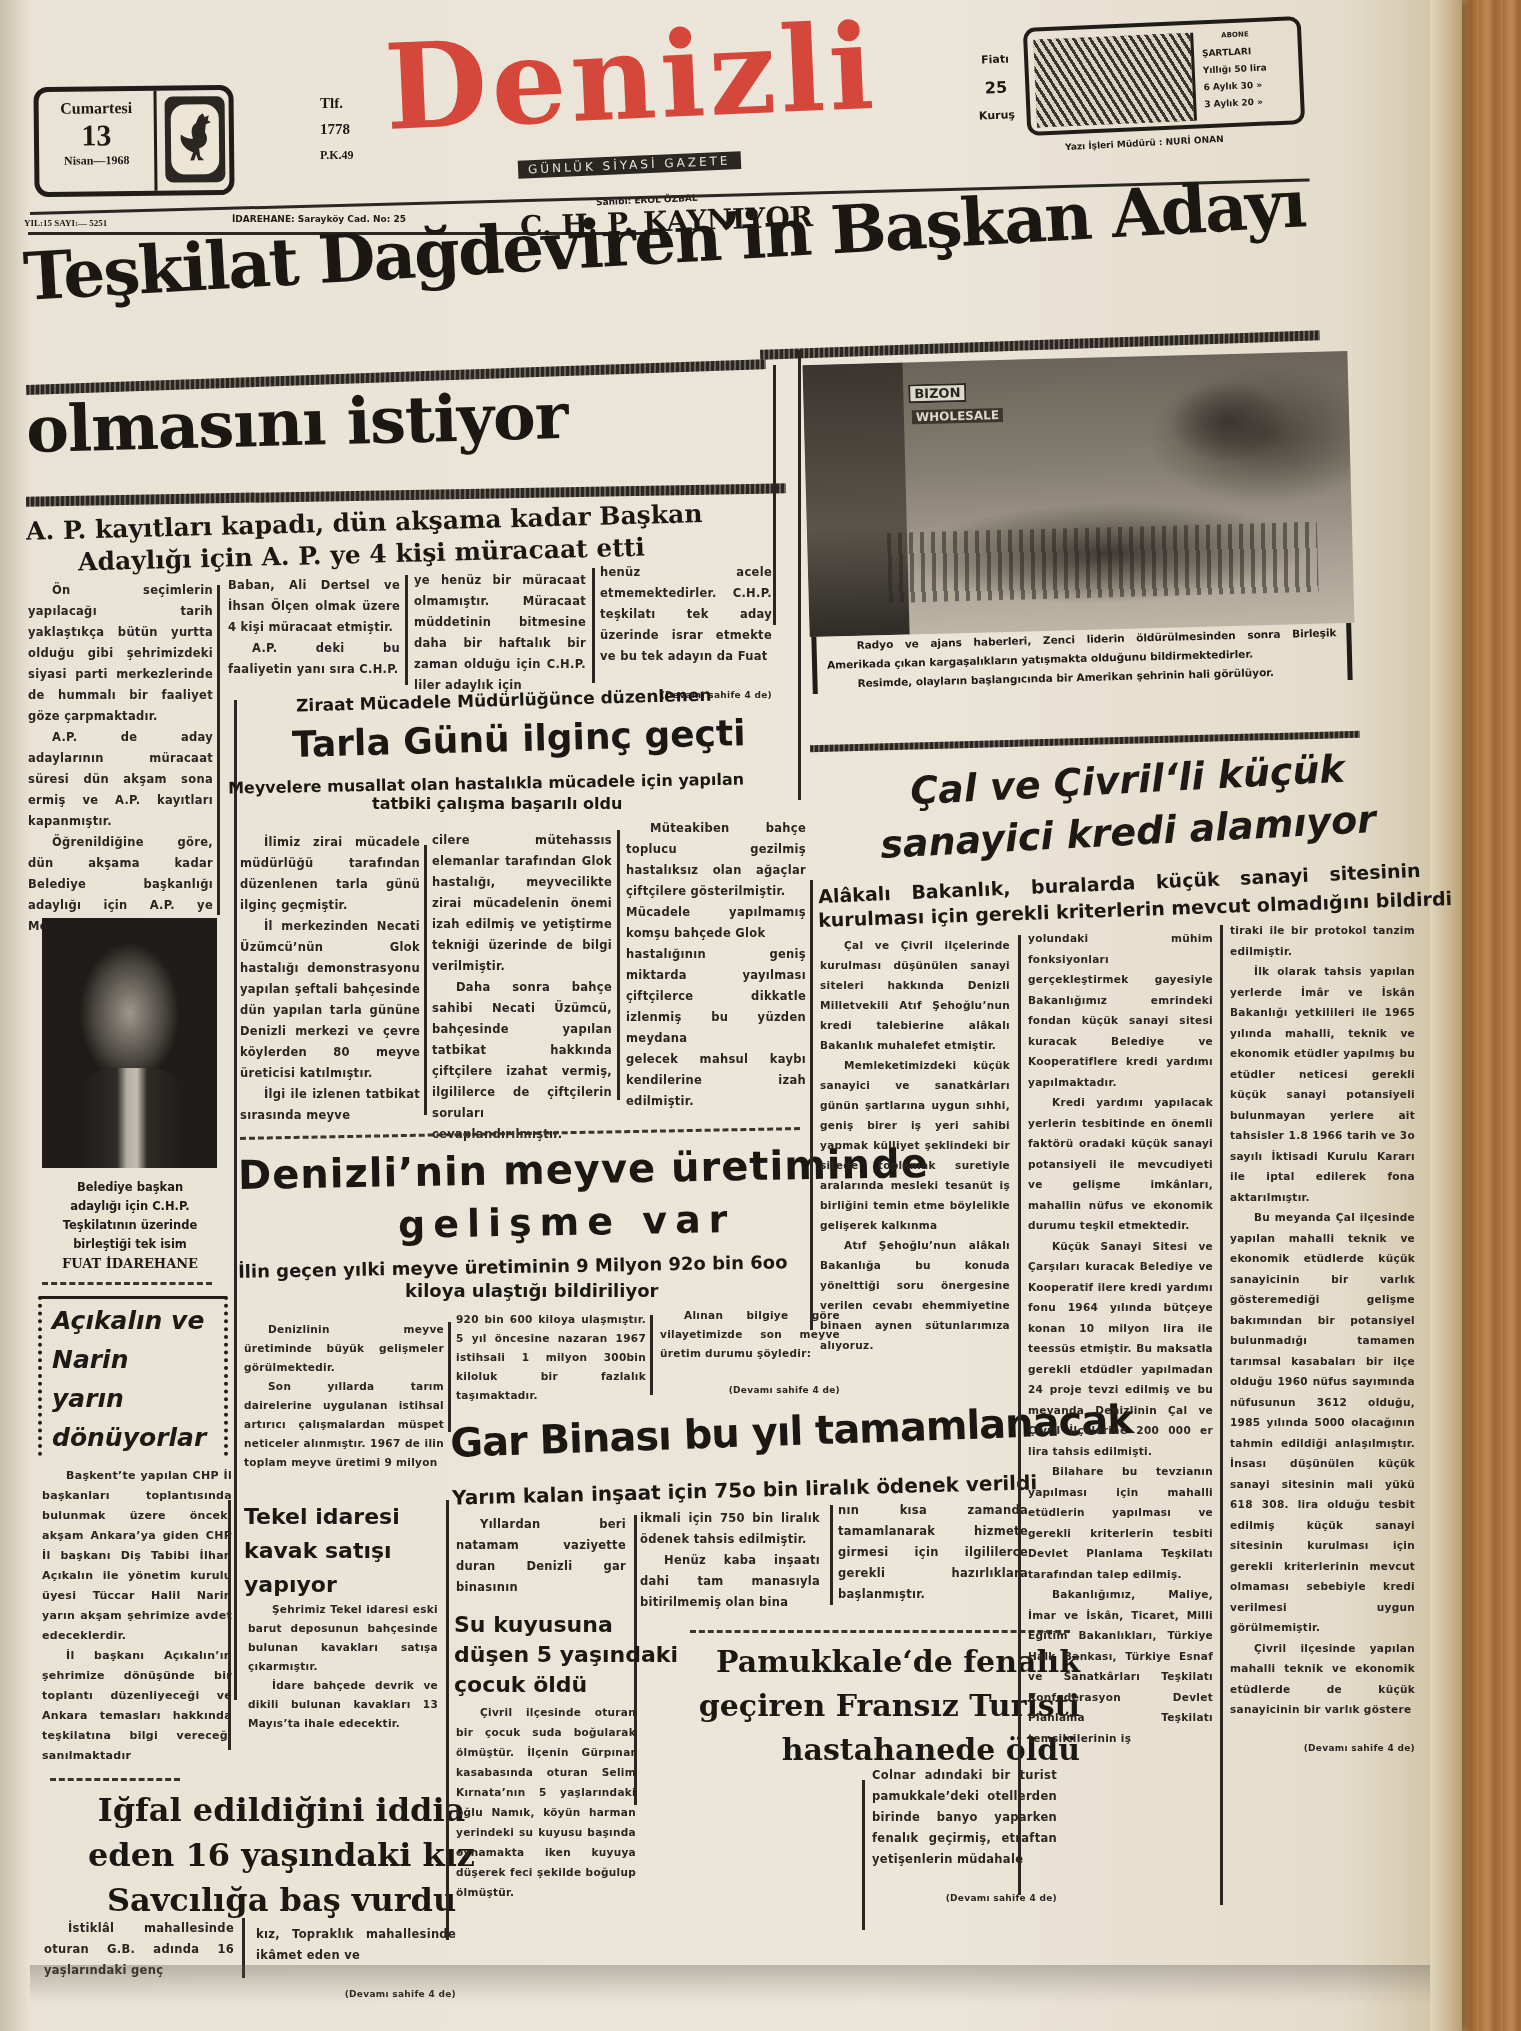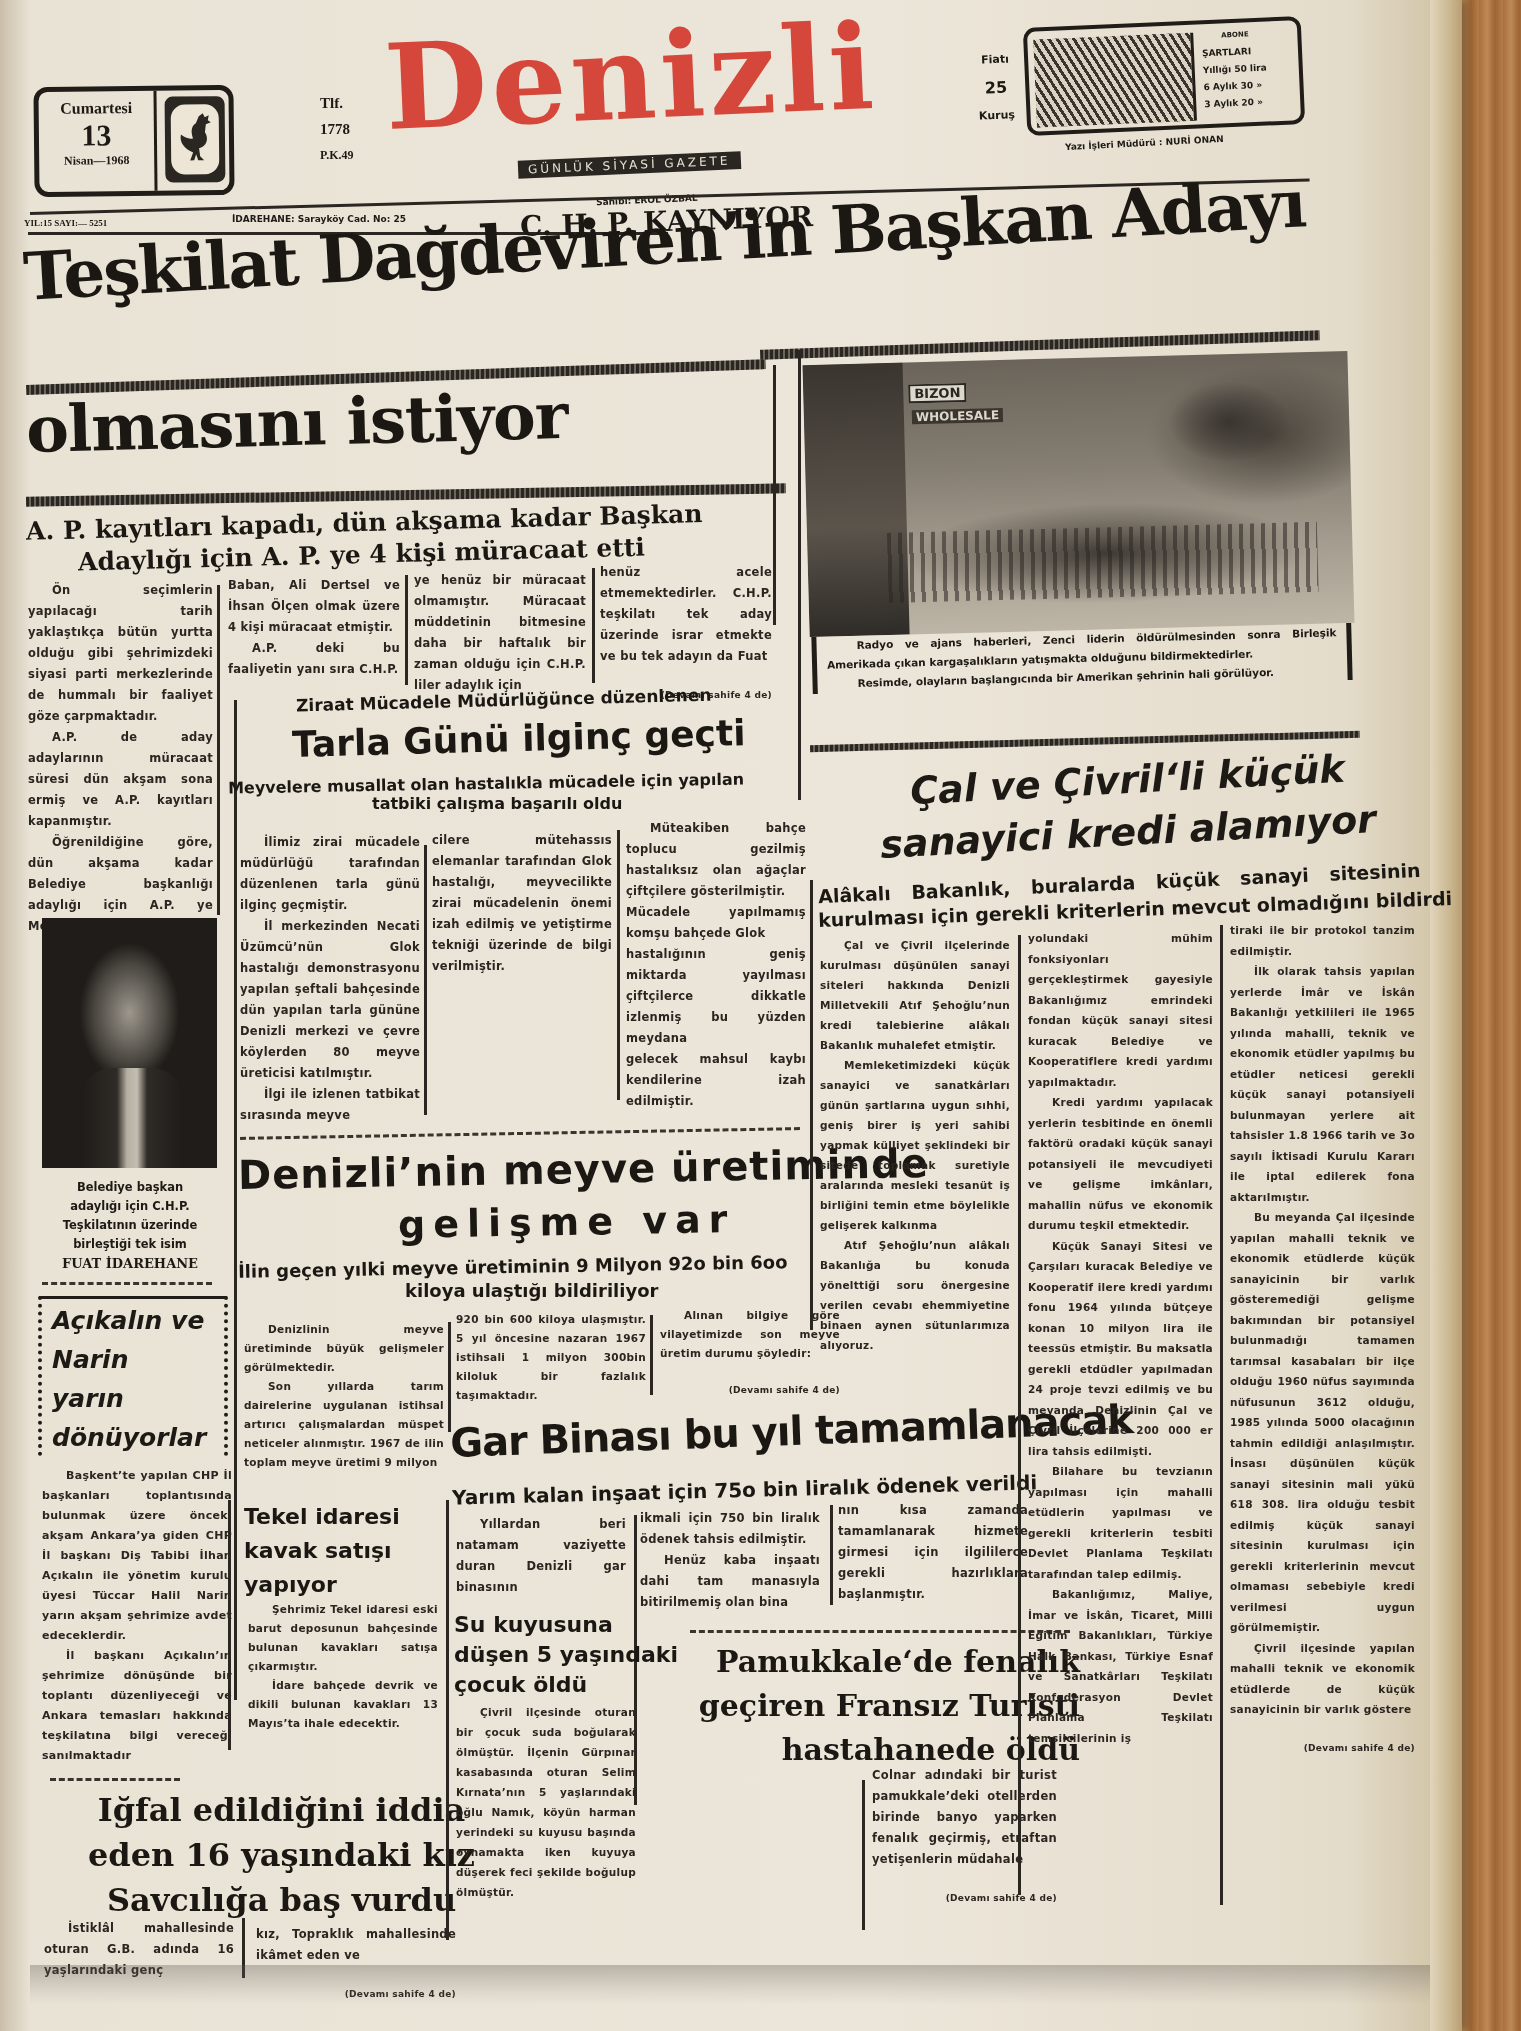--- a/index.html
+++ b/index.html
@@ -159,20 +159,21 @@
   <div class="abs cond" style="left:228px;top:774px;font-size:16px;transform:rotate(-1deg)">Meyvelere musallat olan hastalıkla mücadele için yapılan</div>
   <div class="abs cond" style="left:372px;top:794px;font-size:16px">tatbiki çalışma başarılı oldu</div>
   <div class="col" style="left:240px;top:832px;width:180px">
       <p>İlimiz zirai mücadele müdürlüğü tarafından düzenlenen tarla günü ilginç geçmiştir.</p>
       <p>İl merkezinden Necati Üzümcü’nün Glok hastalığı demonstrasyonu yapılan şeftali bahçesinde dün yapılan tarla gününe Denizli merkezi ve çevre köylerden 80 meyve üreticisi katılmıştır.</p>
       <p>İlgi ile izlenen tatbikat sırasında meyve</p>
     </div>
   <div class="vline" style="left:424px;top:845px;height:270px"></div>
   <div class="col" style="left:432px;top:830px;width:180px">
       <p class="noi">cilere mütehassıs elemanlar tarafından Glok hastalığı, meyvecilikte zirai mücadelenin önemi izah edilmiş ve yetiştirme tekniği üzerinde de bilgi verilmiştir.</p>
+      <p>Daha sonra bahçe sahibi Necati Üzümcü, bahçesinde yapılan tatbikat hakkında çiftçilere izahat vermiş, ilgililerce de çiftçilerin soruları cevaplandırılmıştır.</p>
     </div>
   <div class="vline" style="left:617px;top:830px;height:270px"></div>
   <div class="col" style="left:626px;top:818px;width:180px">
       <p>Müteakiben bahçe toplucu gezilmiş hastalıksız olan ağaçlar çiftçilere gösterilmiştir.</p>
       <p class="noi">Mücadele yapılmamış komşu bahçede Glok</p>
       <p class="noi">hastalığının geniş miktarda yayılması çiftçilerce dikkatle izlenmiş bu yüzden meydana</p>
       <p class="noi">gelecek mahsul kaybı kendilerine izah edilmiştir.</p>
     </div>
   <div class="abs dash" style="left:240px;top:1132px;width:560px;transform:rotate(-1deg)"></div>
 

